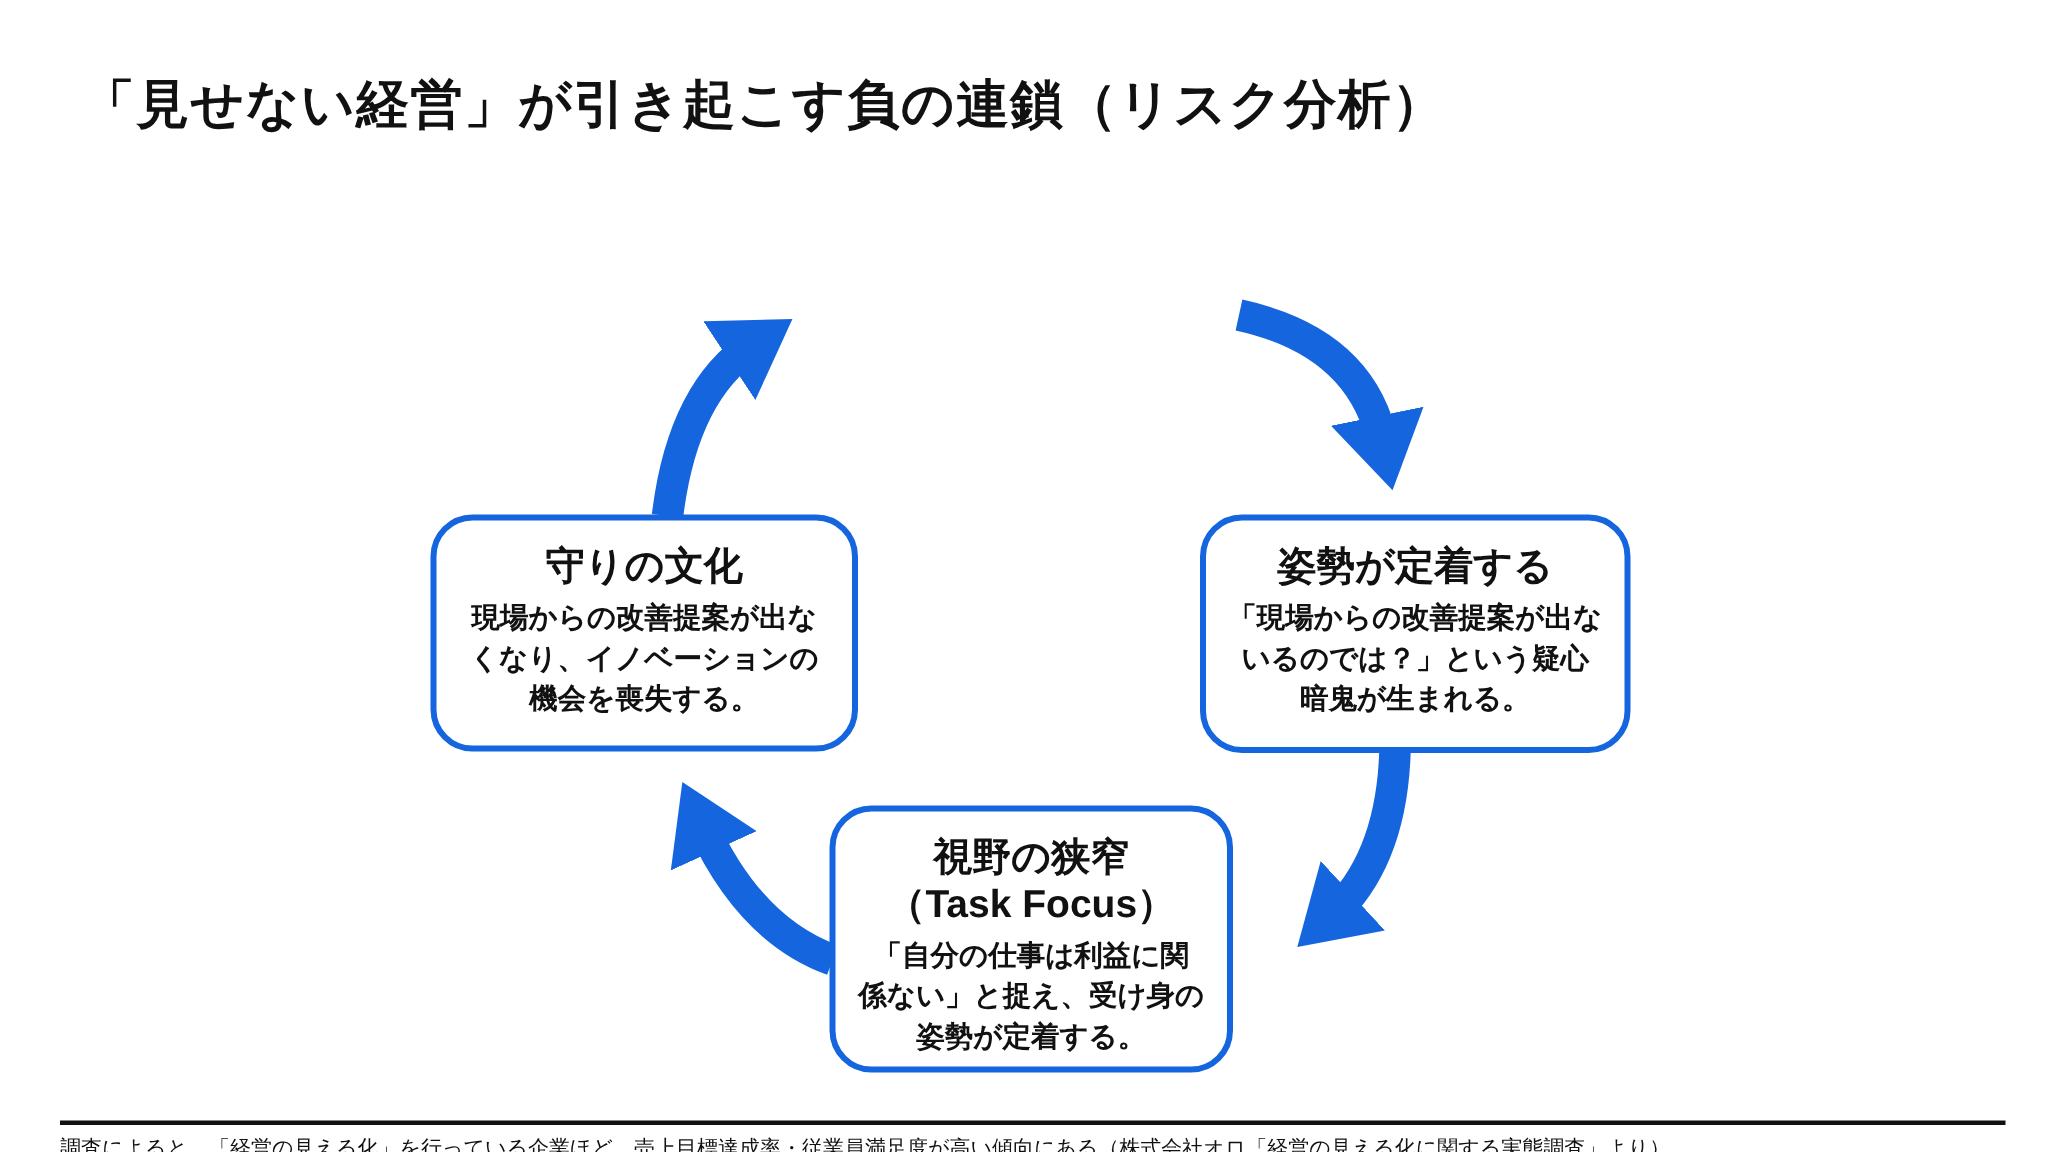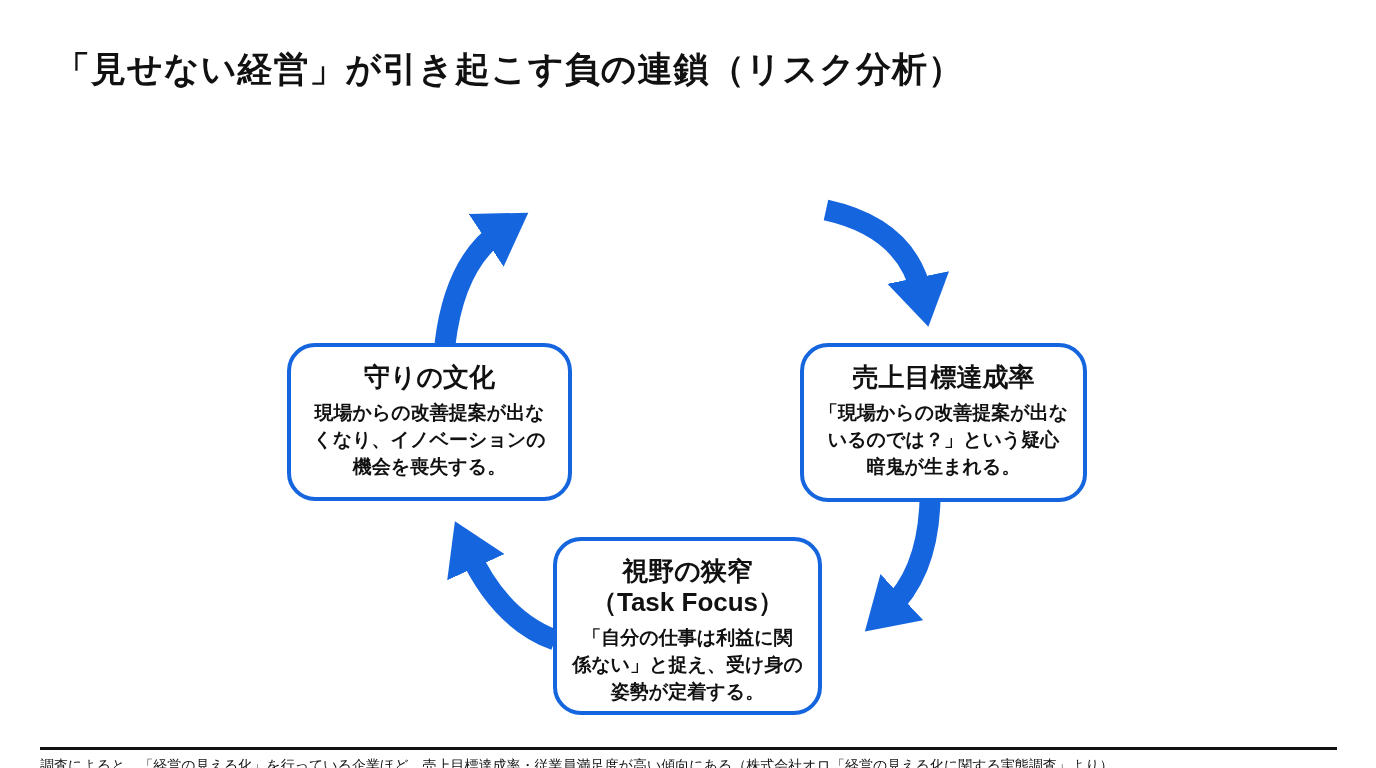--- a/index.html
+++ b/index.html
@@ -104,21 +104,21 @@
       </marker>
     </defs>
     <path class="arrow" d="M 826 192 Q 908 210 922 278" marker-end="url(#ah)"></path>
     <path class="arrow" d="M 930 482 Q 928 555 888 592" marker-end="url(#ah)"></path>
     <path class="arrow" d="M 555 622 Q 500 602 468 532" marker-end="url(#ah)"></path>
     <path class="arrow" d="M 445 326 Q 455 243 502 212" marker-end="url(#ah)"></path>
   </svg>
 
 
   <div class="node node-right">
-    <div class="node-title">売上目標達成率</div>
+    <div class="node-title">姿勢が定着する</div>
     <div class="node-body">「現場からの改善提案が出な
 いるのでは？」という疑心
 暗鬼が生まれる。</div>
   </div>
 
   <div class="node node-bottom">
     <div class="node-title">視野の狭窄
 （Task Focus）</div>
     <div class="node-body">「自分の仕事は利益に関
 係ない」と捉え、受け身の

